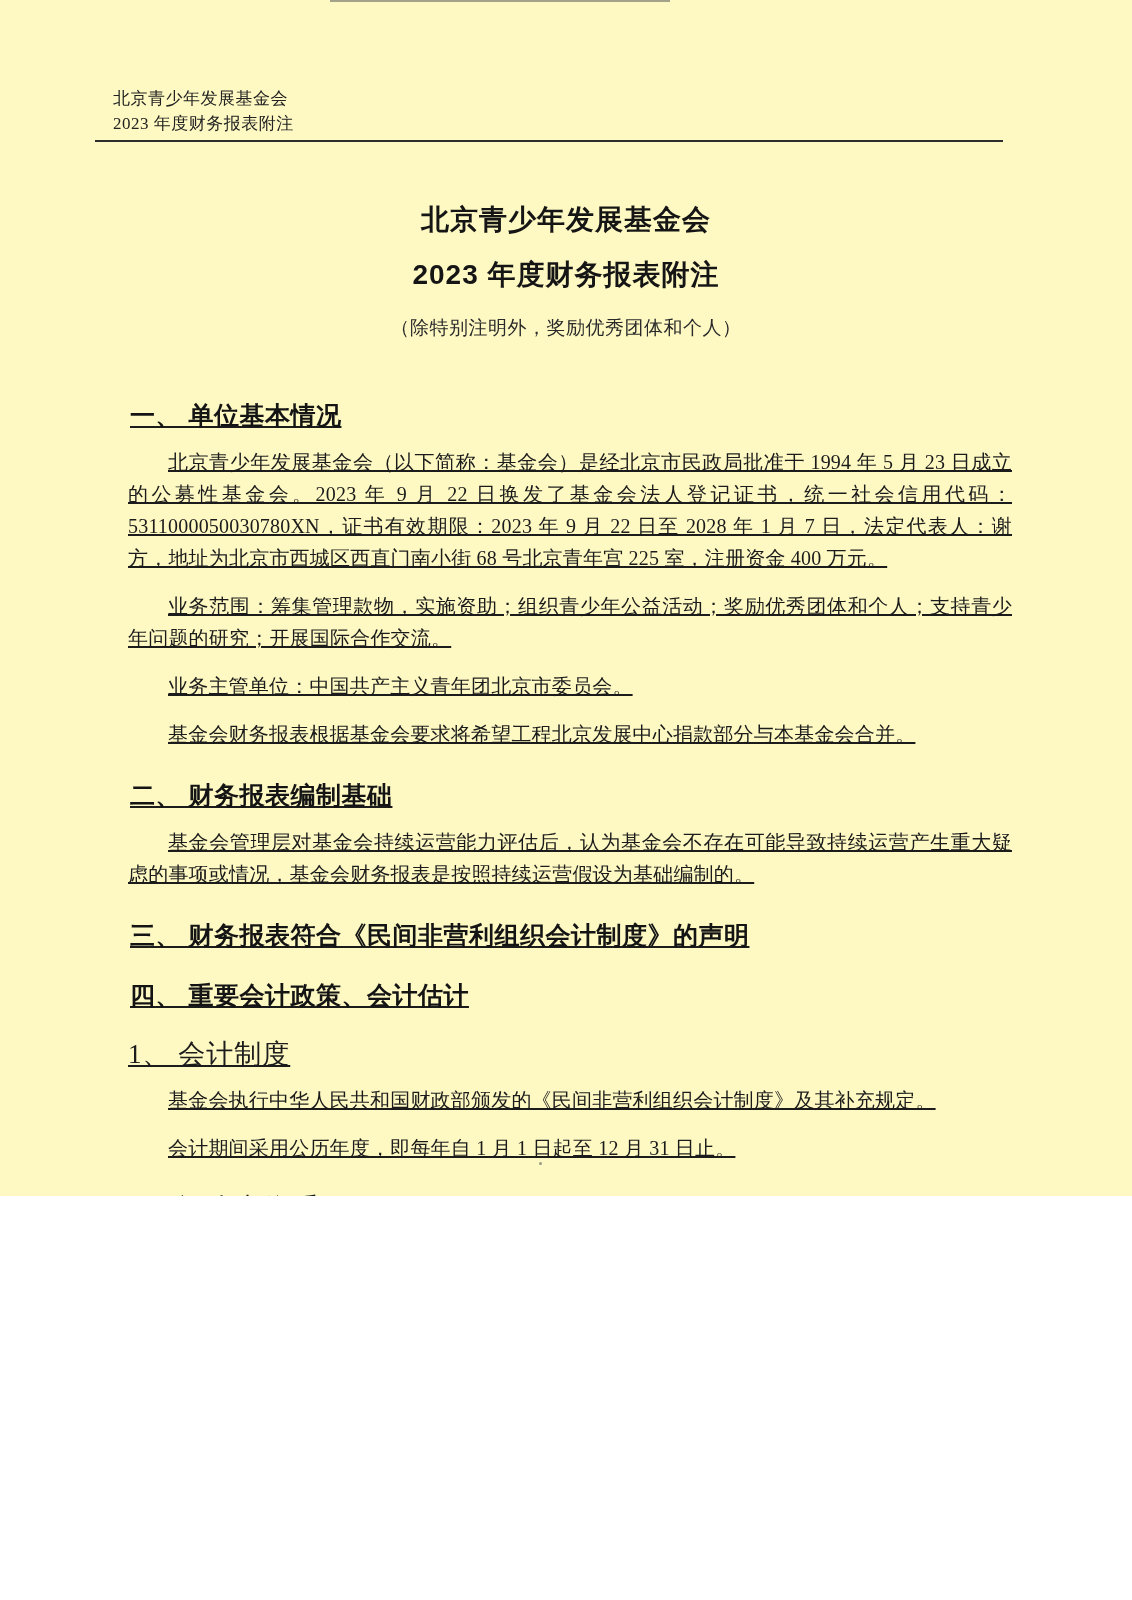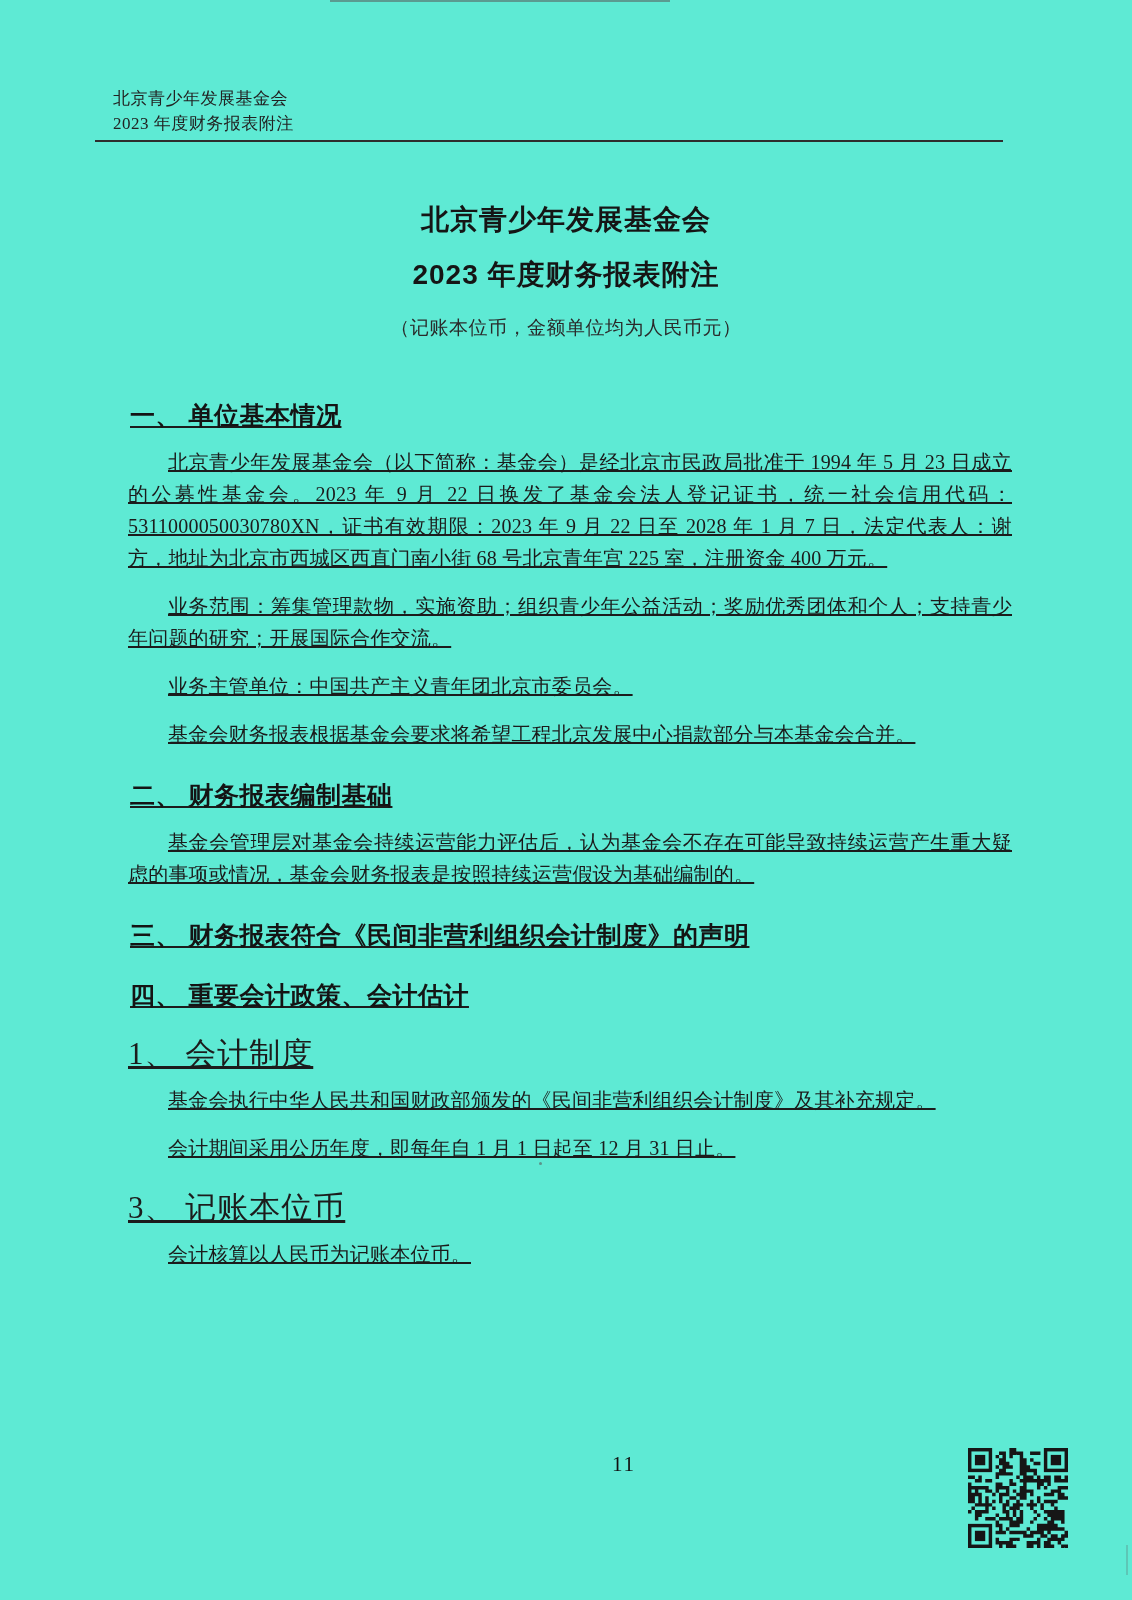--- a/index.html
+++ b/index.html
@@ -1,19 +1,19 @@
 <!DOCTYPE html>
 <html lang="zh"><head>
 <meta charset="utf-8">
 <style>
   html,body{margin:0;padding:0;background:#ffffff;}
   .page{
     position:relative;
-    width:1132px;height:1600px;
-    background:#5eead4;
+    width:1132px;height:1196px;
+    background:#fef9c3;
     overflow:hidden;
     font-family:"Liberation Serif","DejaVu Serif",serif;
     color:#1c1c1c;
   }
   
   .artifact{position:absolute;background:#5a5a5a;}
   .artifact.top-line{left:330px;top:0;width:340px;height:2px;opacity:.55;}
   .artifact.dot{left:539px;top:1162px;width:3px;height:3px;border-radius:50%;opacity:.6;}
   .artifact.right-tick{left:1126px;top:1545px;width:2px;height:30px;opacity:.25;}
 
@@ -37,21 +37,21 @@
 
   .content{position:absolute;left:128px;top:400px;width:884px;text-decoration:underline;}
   .sec-heading{
     font-family:"Liberation Sans","DejaVu Sans",sans-serif;
     font-weight:700;font-size:25px;line-height:30px;color:#141414;
     margin:30px 0 4px 2px;letter-spacing:.5px;
   }
   .sec-heading:first-child{margin-top:0;}
   .sub-heading{
     font-family:"Liberation Serif","DejaVu Serif",serif;
-    font-weight:400;font-size:31px;line-height:28px;color:#1c1c1c;
+    font-weight:400;font-size:27px;line-height:28px;color:#1c1c1c;
     margin:30px 0 6px 0px;letter-spacing:1px;
   }
   .para{
     font-size:20px;line-height:32px;
     text-align:justify;text-indent:2em;
     margin:16px 0 16px 0;color:#1b1b1b;
     letter-spacing:.2px;
   }
 
   .page-number{
@@ -75,21 +75,21 @@
 
   <header class="doc-header">
     <div class="hl">北京青少年发展基金会</div>
     <div class="hl">2023 年度财务报表附注</div>
   </header>
   <div class="header-rule"></div>
 
   <div class="title-block">
     <h1 class="title-line">北京青少年发展基金会</h1>
     <h1 class="title-line">2023 年度财务报表附注</h1>
-    <div class="title-note">（记账本位币，金额单位均为人民币元）</div>
+    <div class="title-note">（除特别注明外，奖励优秀团体和个人）</div>
   </div>
 
   <main class="content">
 
     <h2 class="sec-heading">一、 单位基本情况</h2>
     <p class="para">北京青少年发展基金会（以下简称：基金会）是经北京市民政局批准于 1994 年 5 月 23 日成立的公募性基金会。2023 年 9 月 22 日换发了基金会法人登记证书，统一社会信用代码：5311000050030780XN，证书有效期限：2023 年 9 月 22 日至 2028 年 1 月 7 日，法定代表人：谢方，地址为北京市西城区西直门南小街 68 号北京青年宫 225 室，注册资金 400 万元。</p>
     <p class="para">业务范围：筹集管理款物，实施资助；组织青少年公益活动；奖励优秀团体和个人；支持青少年问题的研究；开展国际合作交流。</p>
     <p class="para">业务主管单位：中国共产主义青年团北京市委员会。</p>
     <p class="para">基金会财务报表根据基金会要求将希望工程北京发展中心捐款部分与本基金会合并。</p>
 

